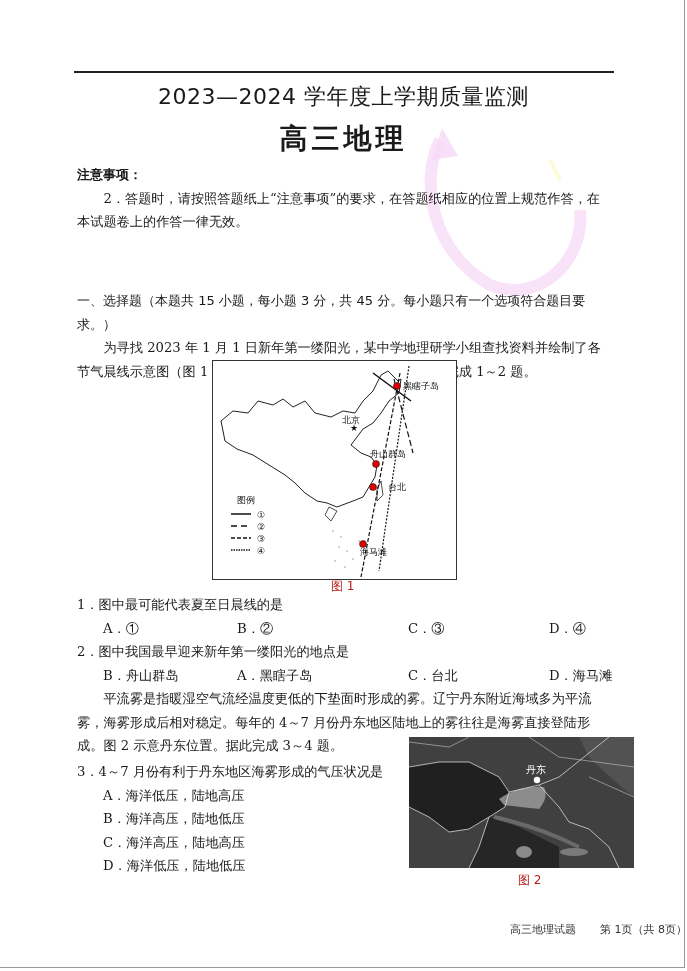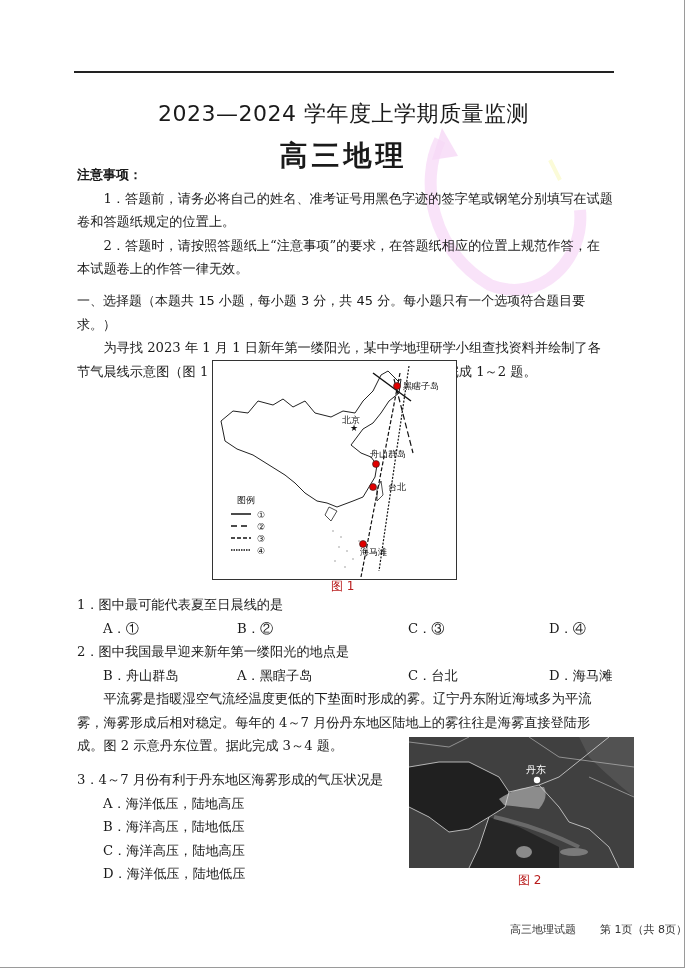--- a/index.html
+++ b/index.html
@@ -2,21 +2,21 @@
 <html><head>
 <meta charset="utf-8">
 <style>
   html, body { margin: 0; padding: 0; background: #ffffff; }
   body { width: 687px; height: 971px; position: relative; overflow: hidden;
          font-family: "DejaVu Serif", "Liberation Serif", serif; color: #1a1a1a; }
   .page-edge-right { position: absolute; left: 684px; top: 0; width: 1px; height: 968px; background: #9a9a9a; }
   .page-edge-bottom { position: absolute; left: 0; top: 967px; width: 685px; height: 1px; background: #9a9a9a; }
   .top-rule { position: absolute; left: 74px; top: 71px; width: 540px; height: 2px; background: #222; }
   .watermark { position: absolute; left: 410px; top: 120px; width: 180px; height: 180px; pointer-events: none; }
-  .title { position: absolute; left: 0; width: 687px; text-align: center; margin-top: 17px; }
+  .title { position: absolute; left: 0; width: 687px; text-align: center; }
   .title-1 { top: 82px; font-family: "DejaVu Sans", "Liberation Sans", sans-serif; font-size: 22px; letter-spacing: 0.5px; }
   .title-2 { top: 120px; font-size: 28px; font-weight: bold; letter-spacing: 4px; }
   .block { position: absolute; left: 77px; width: 536px; font-size: 13.2px; line-height: 23.5px; }
   .bold { font-family: "DejaVu Sans", "Liberation Sans", sans-serif; font-weight: bold; font-size: 13px; }
   .indent { text-indent: 2em; }
   .sec-head { font-family: "DejaVu Sans", "Liberation Sans", sans-serif; font-size: 13px; }
   .fig1 { position: absolute; left: 212px; top: 360px; width: 243px; height: 218px; border: 1.5px solid #333; background: #fff; }
   .cap { position: absolute; font-family: "DejaVu Sans", "Liberation Sans", sans-serif; font-size: 12px; color: #b91c1c; }
   .opts { display: flex; padding-left: 26px; }
   .opts span { display: inline-block; }
@@ -41,21 +41,20 @@
   <path d="M30 20 C 10 60, 20 130, 80 165 C 130 185, 175 140, 170 90" fill="none" stroke="#f7dcf7" stroke-width="12" opacity="0.8"></path>
   <path d="M22 40 L32 8 L48 36 Z" fill="#f6d8f6" opacity="0.8"></path>
   <path d="M140 40 L150 60" stroke="#fbfbd8" stroke-width="4"></path>
 </svg>
 
 <div class="title title-1">2023—2024 学年度上学期质量监测</div>
 <div class="title title-2">高三地理</div>
 
 <div class="block" style="top:163px;">
   <div class="bold">注意事项：</div>
-  <div class="indent">1．答题前，请务必将自己的姓名、准考证号用黑色字迹的签字笔或钢笔分别填写在试题卷和答题纸规定的位置上。</div>
   <div class="indent">2．答题时，请按照答题纸上“注意事项”的要求，在答题纸相应的位置上规范作答，在本试题卷上的作答一律无效。</div>
 </div>
 
 <div class="block" style="top:289px;">
   <div class="sec-head">一、选择题（本题共 15 小题，每小题 3 分，共 45 分。每小题只有一个选项符合题目要求。）</div>
   <div class="indent">为寻找 2023 年 1 月 1 日新年第一缕阳光，某中学地理研学小组查找资料并绘制了各节气晨线示意图（图 1，不考虑大气折射、天气等因素）。据此完成 1～2 题。</div>
 </div>
 
 <div class="fig1">
   <svg width="243" height="218" viewBox="0 0 243 218">
@@ -136,21 +135,21 @@
     <path d="M100 55 L130 48 L150 40 L175 20 L200 0" fill="none" stroke="#d8d8d8" stroke-width="0.8"></path>
     <path d="M130 48 L150 70 L160 85 L180 92 L200 110 L210 131" fill="none" stroke="#d8d8d8" stroke-width="0.8"></path>
     <path d="M80 80 L70 110 L60 131" fill="none" stroke="#d8d8d8" stroke-width="0.8"></path>
     <path d="M0 5 L40 10 L60 0 M120 0 L150 20 L225 30 M180 40 L225 60" fill="none" stroke="#c8c8c8" stroke-width="0.6"></path>
     <circle cx="128" cy="43" r="3.2" fill="#ffffff"></circle>
     <text x="117" y="36" font-family="DejaVu Sans, sans-serif" font-size="10" fill="#ffffff">丹东</text>
   </svg>
 </div>
 <div class="cap" style="left:518px; top:872px;">图 2</div>
 
-<div class="block" style="top:760px; width:330px;margin-top:8px;">
+<div class="block" style="top:760px; width:330px;">
   <div>
     <span>3．</span><span>4～7 月份有利于丹东地区海雾形成的气压状况是</span>
   </div>
   <div style="padding-left:26px;">A．海洋低压，陆地高压</div>
   <div style="padding-left:26px;">B．海洋高压，陆地低压</div>
   <div style="padding-left:26px;">C．海洋高压，陆地高压</div>
   <div style="padding-left:26px;">D．海洋低压，陆地低压</div>
 </div>
 
 <div class="footer">

